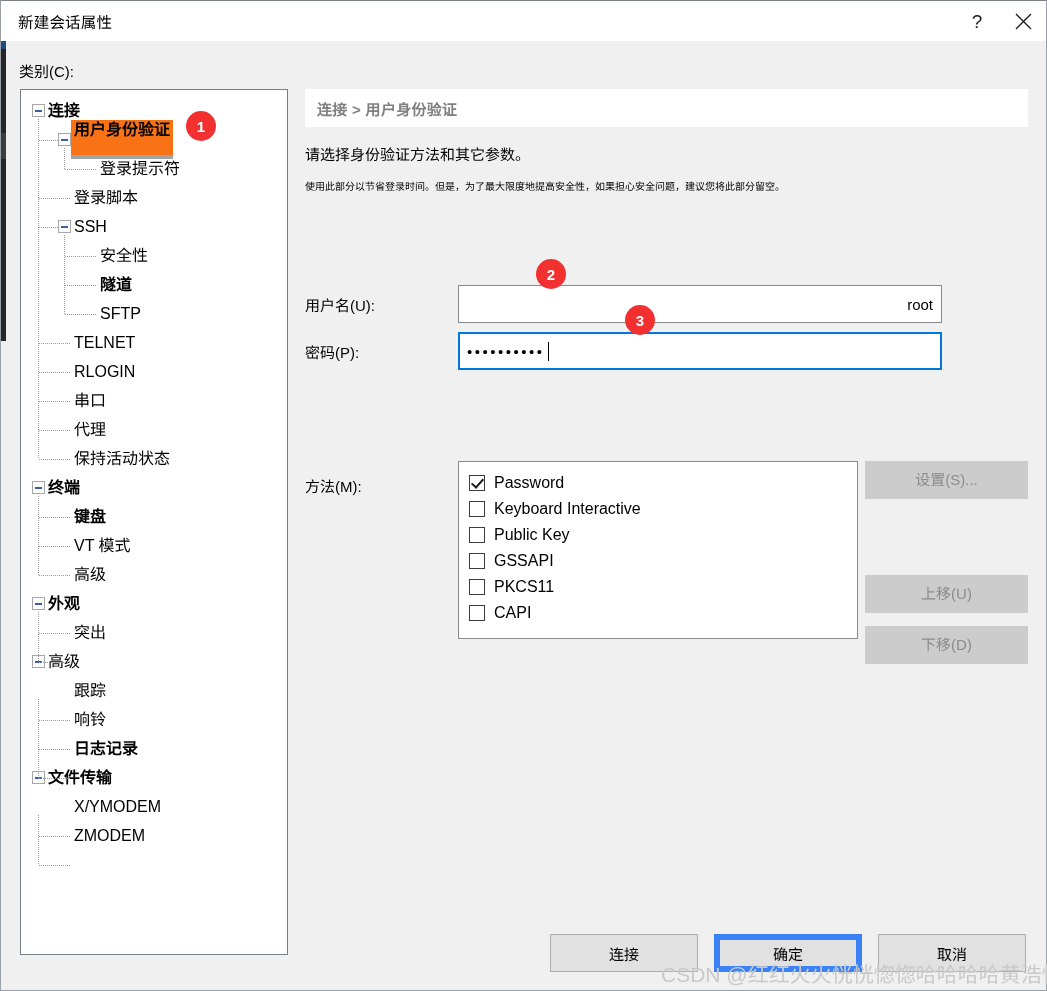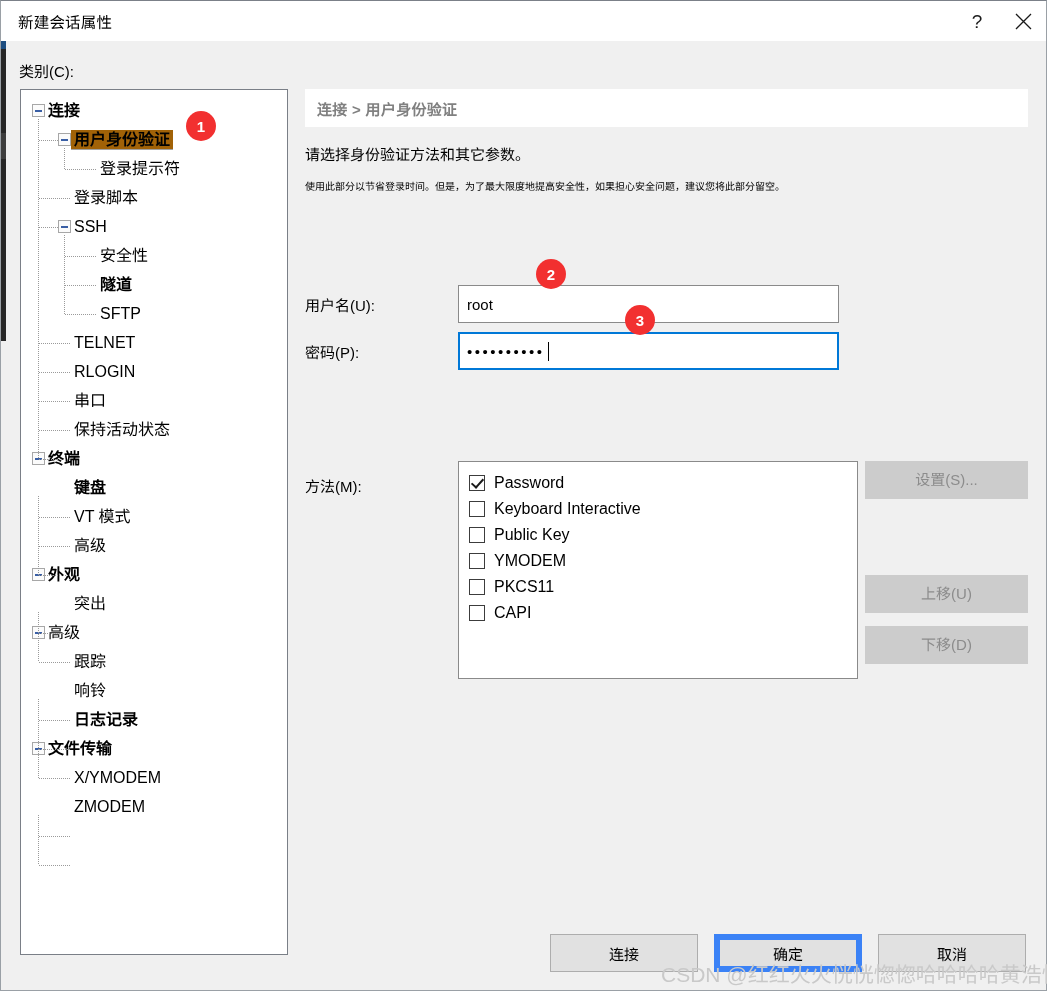--- a/index.html
+++ b/index.html
@@ -106,23 +106,23 @@
     cursor: default;
   }
   .tree-label {
     font-size: 16px;
     line-height: 1;
     color: #000;
     padding: 2px 3px 2px 3px;
   }
   .tree-node.bold .tree-label { font-weight: bold; }
   .tree-node.selected .tree-label {
-    background: #a16207;
-    border-bottom: 1px solid #a3a3a3;
-    padding-bottom: 1px;
+    background: #f97316;
+    border-bottom: 4px solid #a3a3a3;
+    padding-bottom: 17px;
   }
   
   .expander {
     position: absolute;
     width: 13px; height: 13px;
     background: #fbfbfb;
     border: 1px solid #a7a7a7;
     display: flex; align-items: center; justify-content: center;
     cursor: pointer;
   }
@@ -190,29 +190,30 @@
     left: 0;
     display: flex;
     align-items: center;
   }
   .field-label {
     width: 153px;
     font-size: 15px;
     color: #000;
   }
   .field-input {
-    width: 381px;
+    width: 484px;
     height: 38px;
     border: 1px solid #8a8a8a;
     background: #fff;
     font-family: "Liberation Sans", "DejaVu Sans", sans-serif;
     font-size: 15px;
     color: #000;
     padding: 0 8px;
     outline: none;
+    text-align: right;
   }
   .field-input.focused {
     border: 2px solid #0078d7;
     padding: 0 7px;
   }
   #password-display {
     position: relative;
     display: flex;
     align-items: center;
     letter-spacing: 2.5px;
@@ -228,21 +229,21 @@
 
   
   #method-label {
     position: absolute;
     left: 0; top: 386px;
     font-size: 15px;
   }
   #method-list {
     position: absolute;
     left: 153px; top: 372px;
-    width: 400px; height: 218px;
+    width: 400px; height: 178px;
     background: #fff;
     border: 1px solid #8a8a8a;
     padding: 8px 0 0 10px;
   }
   .method-item {
     display: flex;
     align-items: center;
     height: 26px;
     cursor: default;
     font-size: 16px;
@@ -385,20 +386,23 @@
             <span class="tree-label">SFTP</span>
           </div>
           <div class="tree-node lvl1">
             <span class="tree-label">TELNET</span>
           </div>
           <div class="tree-node lvl1">
             <span class="tree-label">RLOGIN</span>
           </div>
           <div class="tree-node lvl1">
             <span class="tree-label">串口</span>
+          </div>
+          <div class="tree-node lvl1">
+            <span class="tree-label">代理</span>
           </div>
           <div class="tree-node lvl1">
             <span class="tree-label">保持活动状态</span>
           </div>
           <div class="tree-node lvl0 bold">
             <div class="expander" style="left: 11px;"></div>
             <span class="tree-label">终端</span>
           </div>
           <div class="tree-node lvl1 bold">
             <span class="tree-label">键盘</span>
@@ -504,21 +508,21 @@
           <div class="method-item">
             <span class="mcheck"></span>
             <span>Keyboard Interactive</span>
           </div>
           <div class="method-item">
             <span class="mcheck"></span>
             <span>Public Key</span>
           </div>
           <div class="method-item">
             <span class="mcheck"></span>
-            <span>YMODEM</span>
+            <span>GSSAPI</span>
           </div>
           <div class="method-item">
             <span class="mcheck"></span>
             <span>PKCS11</span>
           </div>
           <div class="method-item">
             <span class="mcheck"></span>
             <span>CAPI</span>
           </div>
         </div>

